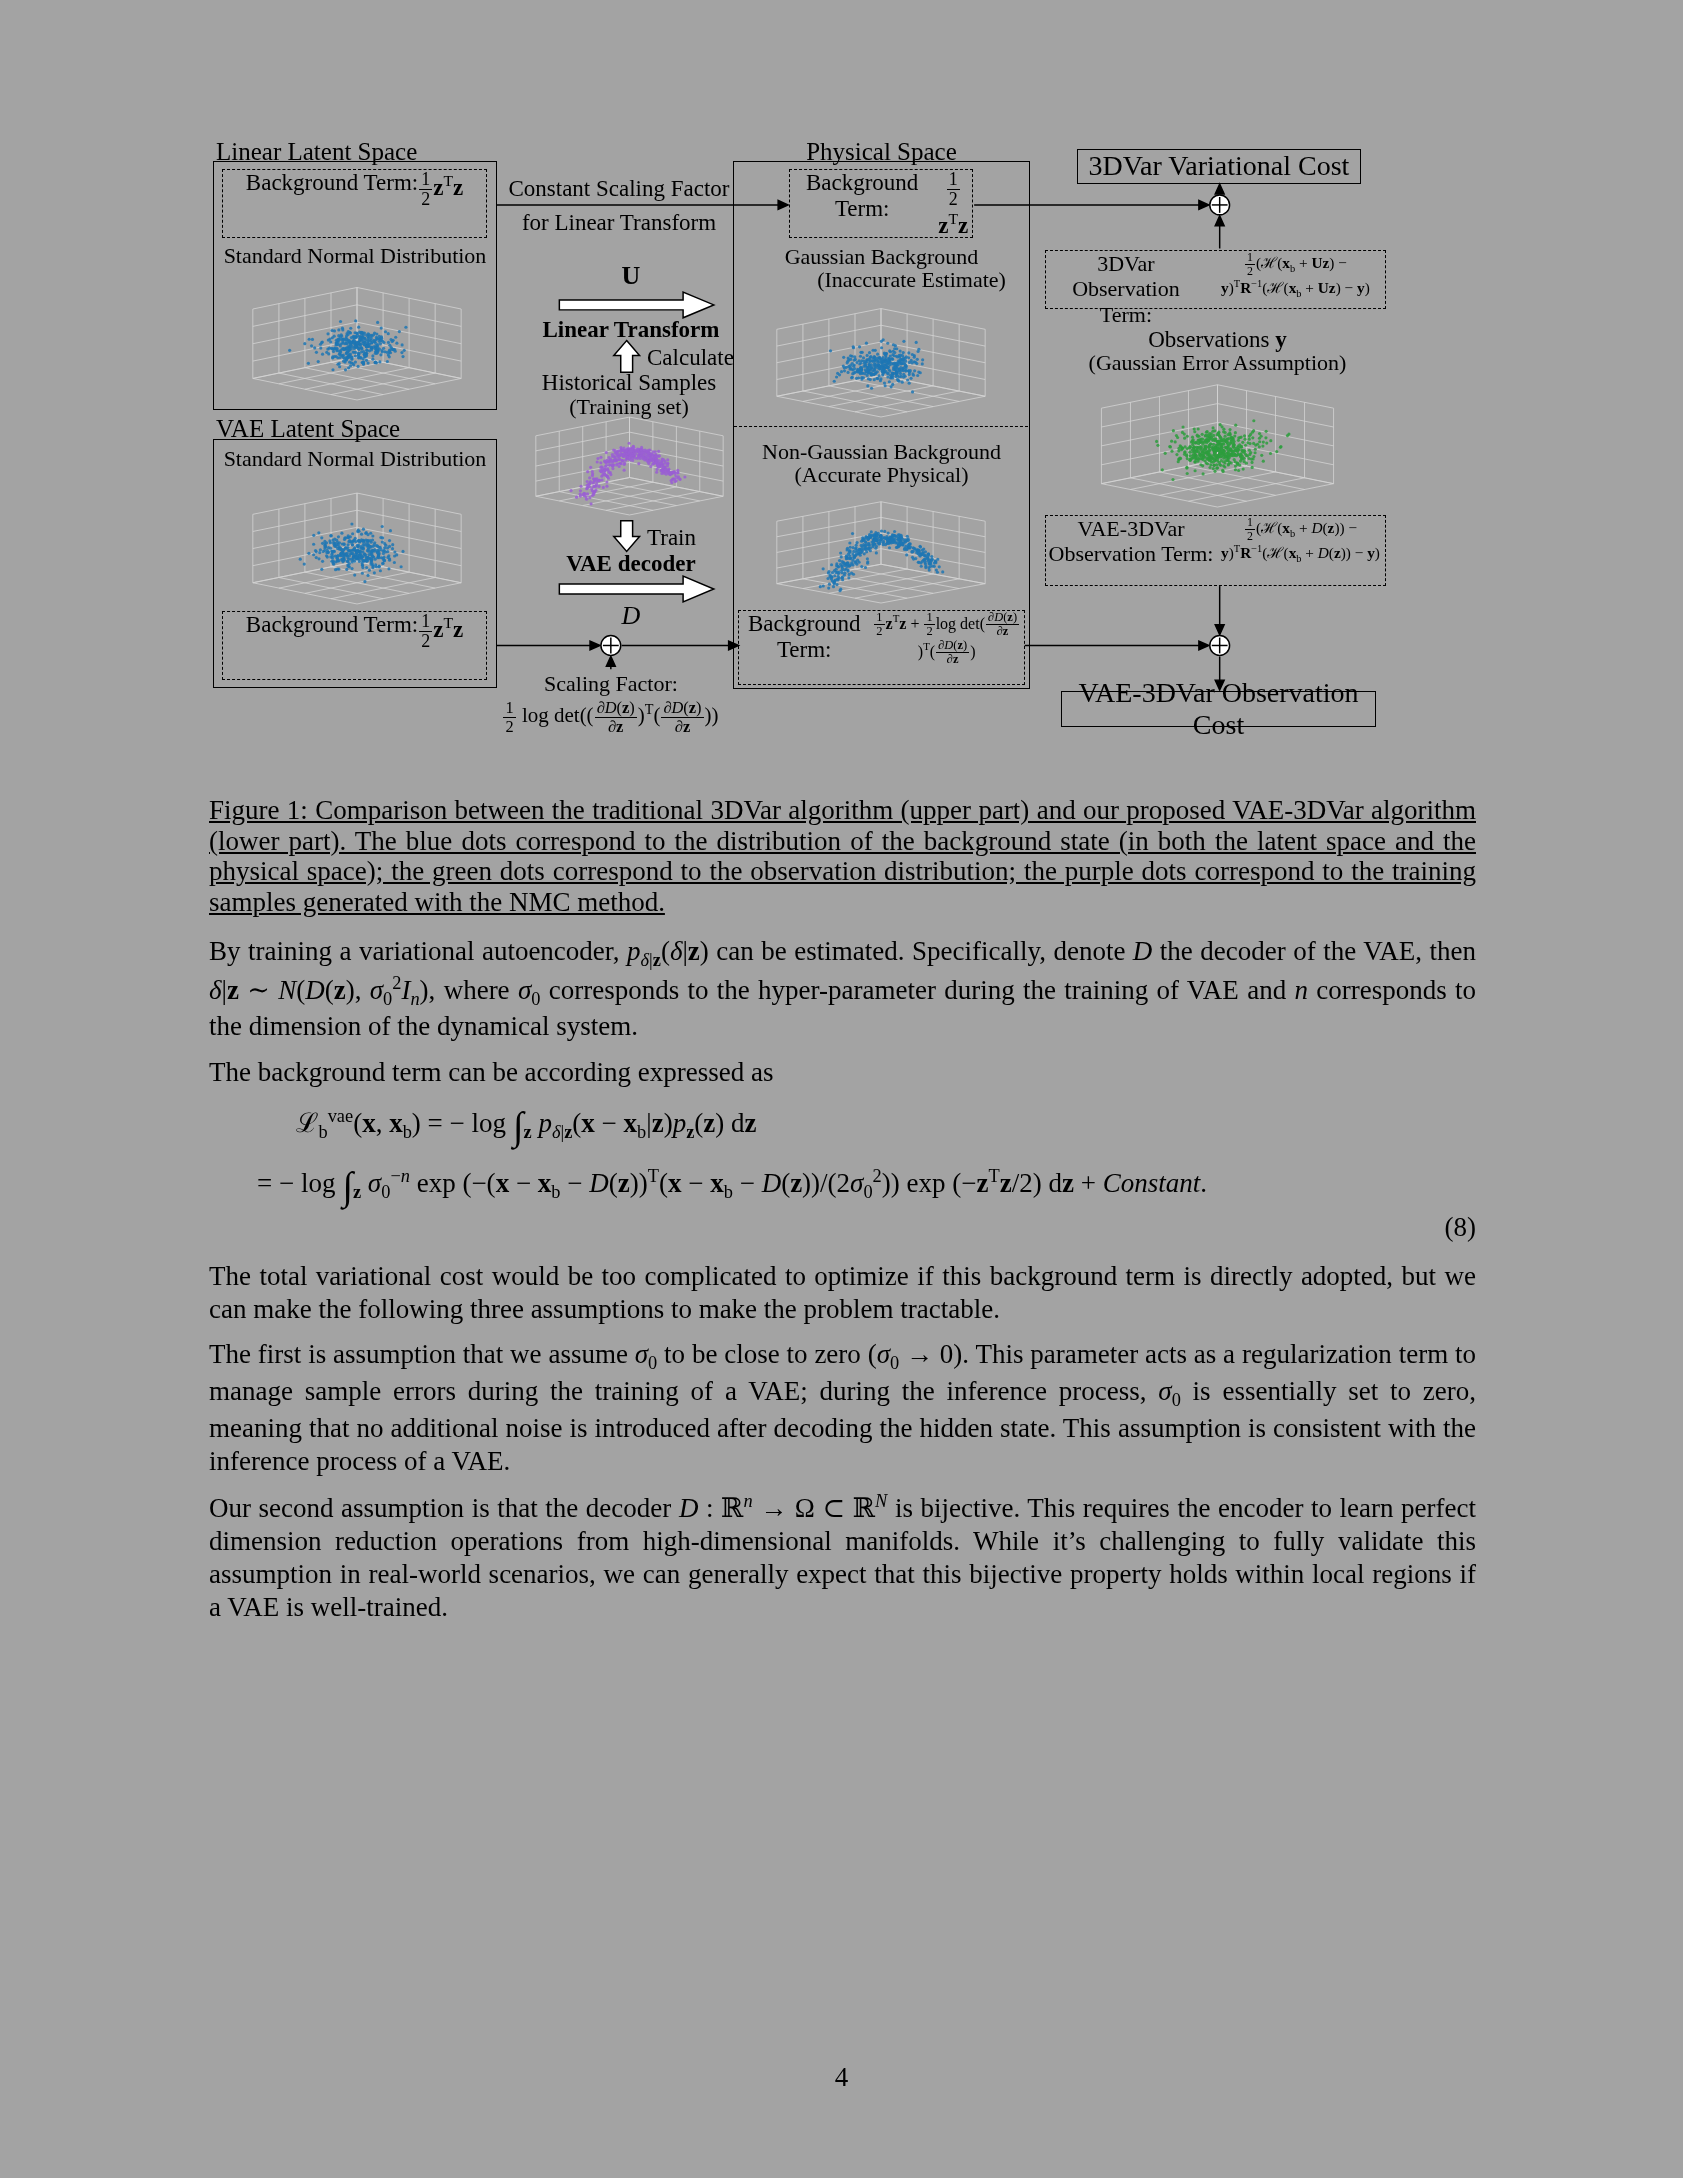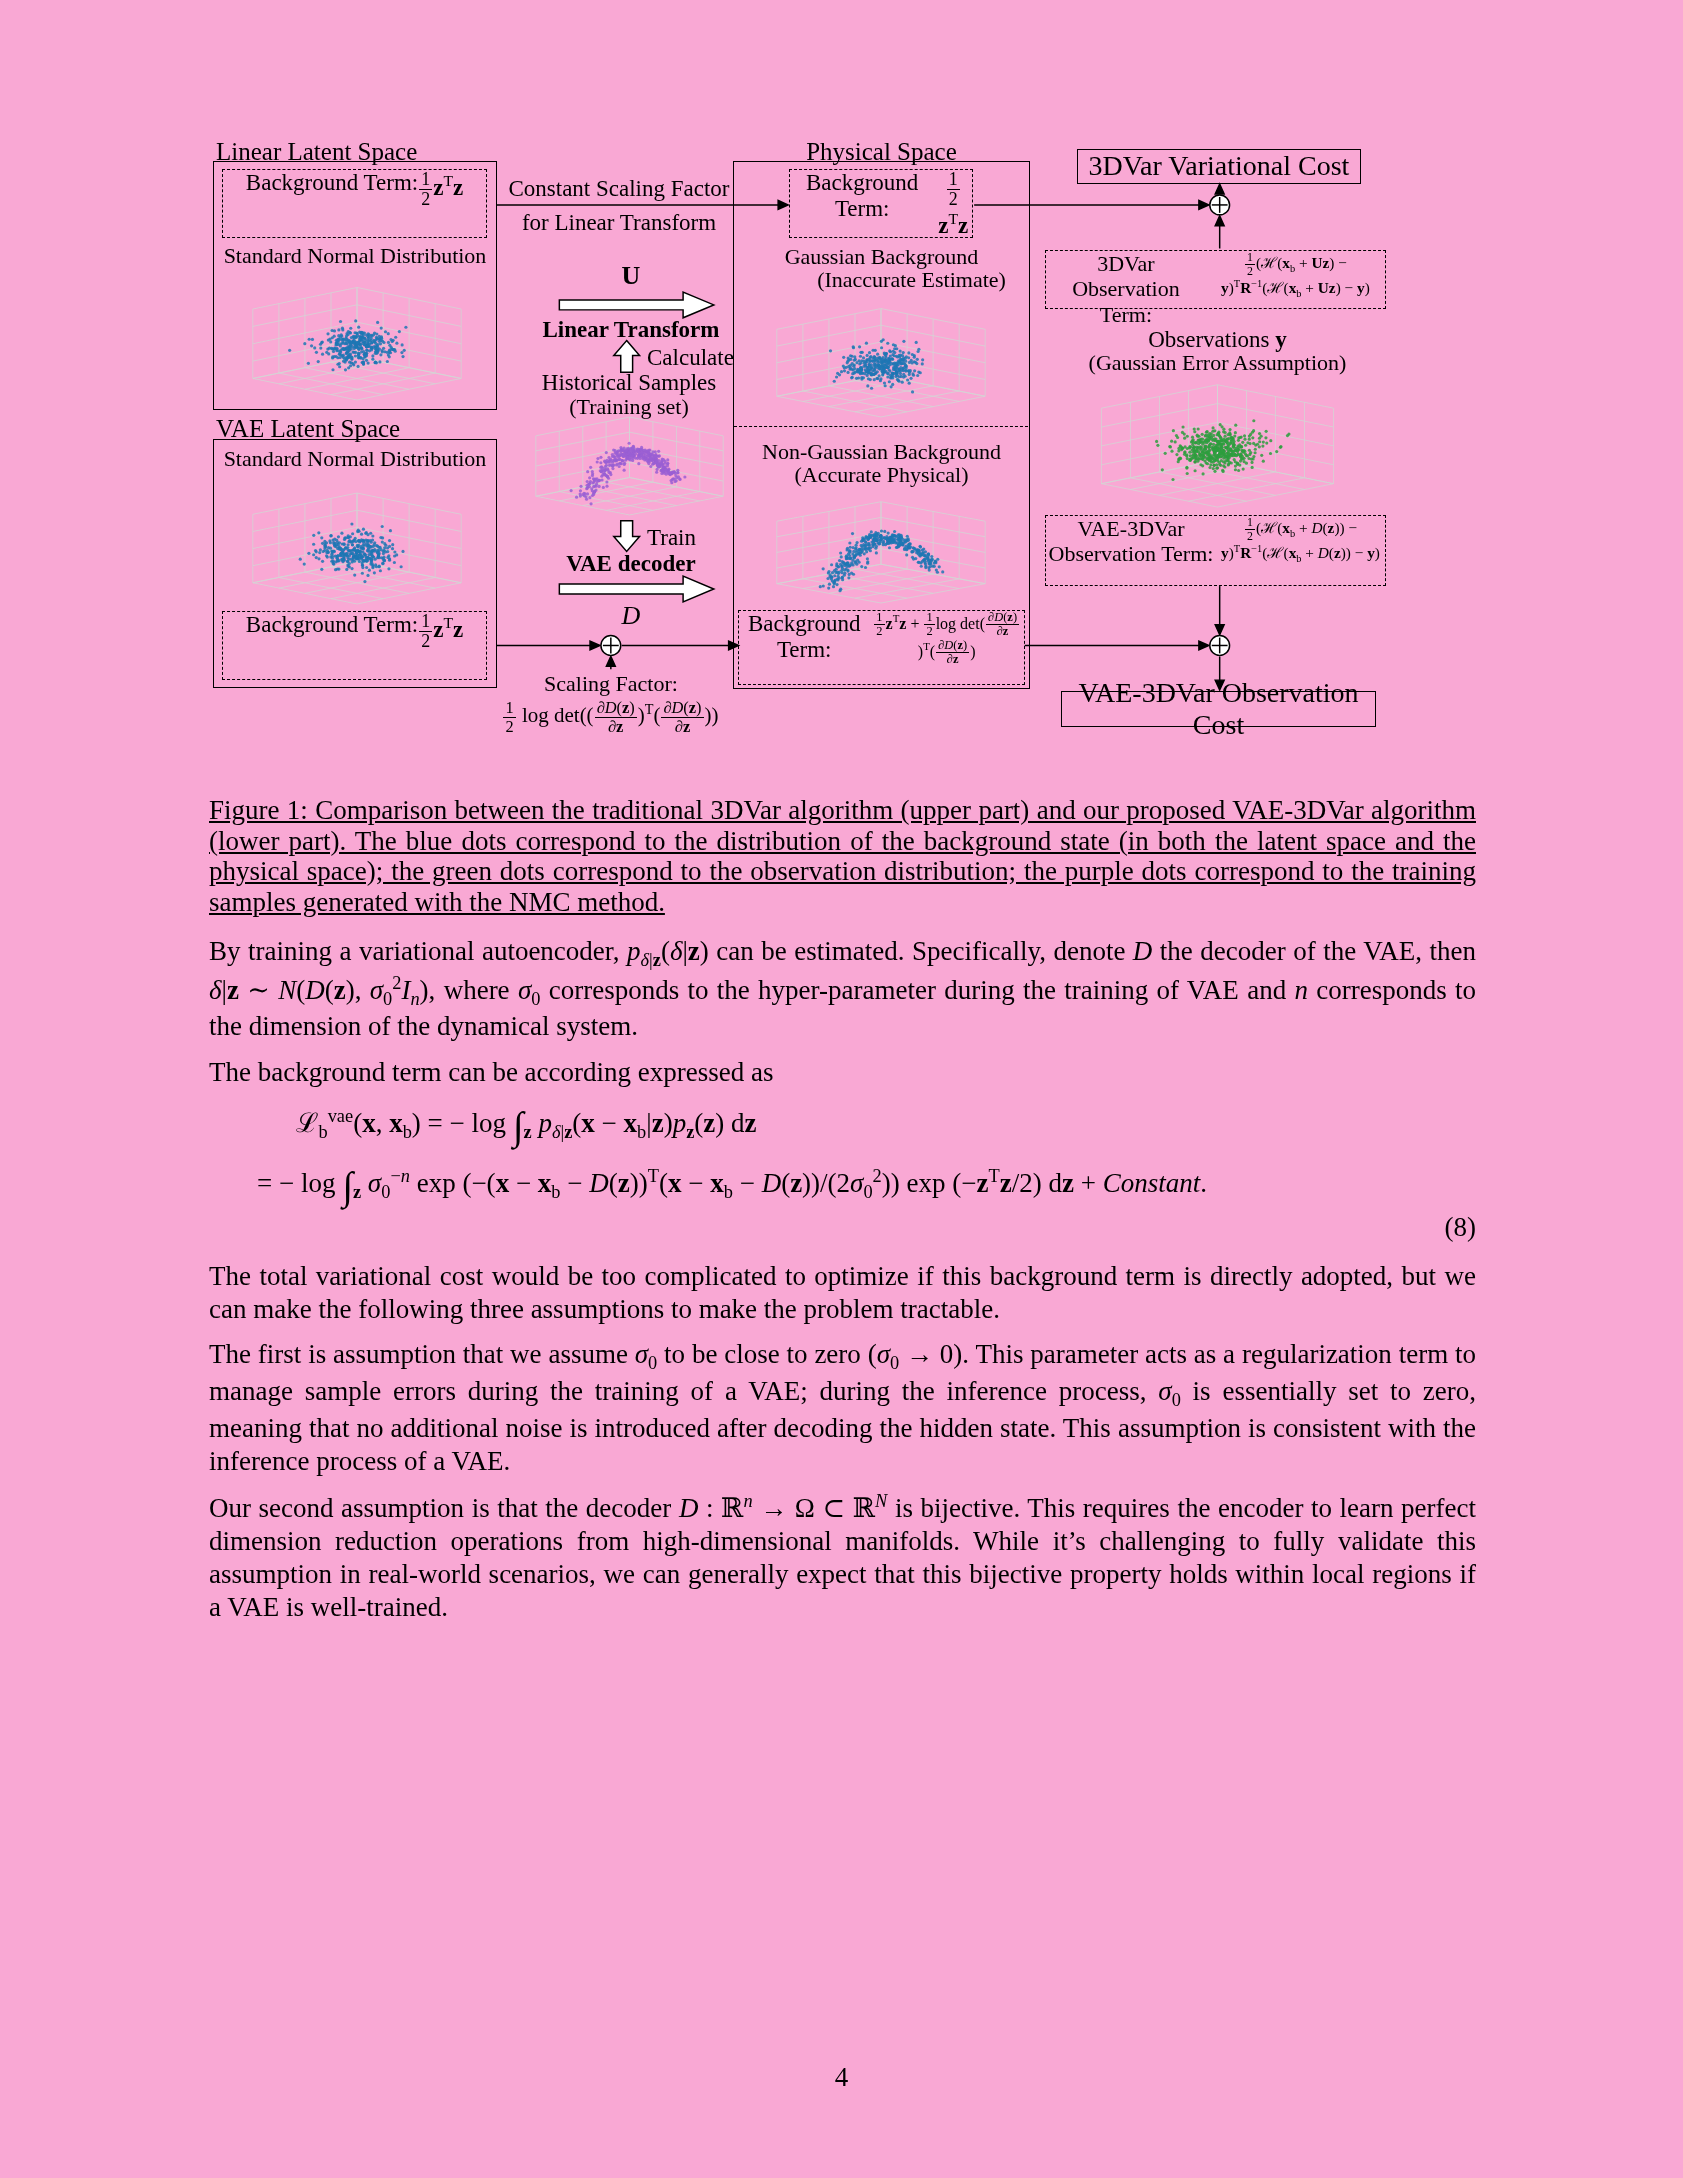--- a/index.html
+++ b/index.html
@@ -1,16 +1,16 @@
 <!DOCTYPE html>
 <html><head>
 <meta charset="utf-8">
 <style>
   html,body{margin:0;padding:0;background:#ffffff;}
-  .page{position:relative;width:1683px;height:2178px;background:#f9a8d4;overflow:hidden;
+  .page{position:relative;width:1683px;height:2178px;background:#a3a3a3;overflow:hidden;
         font-family:"Liberation Serif","DejaVu Serif",serif;color:#000;}
   .abs{position:absolute;}
   .fig{position:absolute;left:0;top:0;width:1683px;height:792px;font-size:23px;line-height:1.15;}
   .fig-title{font-size:25px;}
   .ctr{text-align:center;}
   .bold{font-weight:bold;}
   .small{font-size:22px;}
   .solid-box{border:1.5px solid #000;box-sizing:border-box;}
   .dashed-box{border:1.5px dashed #000;box-sizing:border-box;
               display:flex;flex-direction:row;align-items:flex-start;justify-content:center;text-align:center;}

